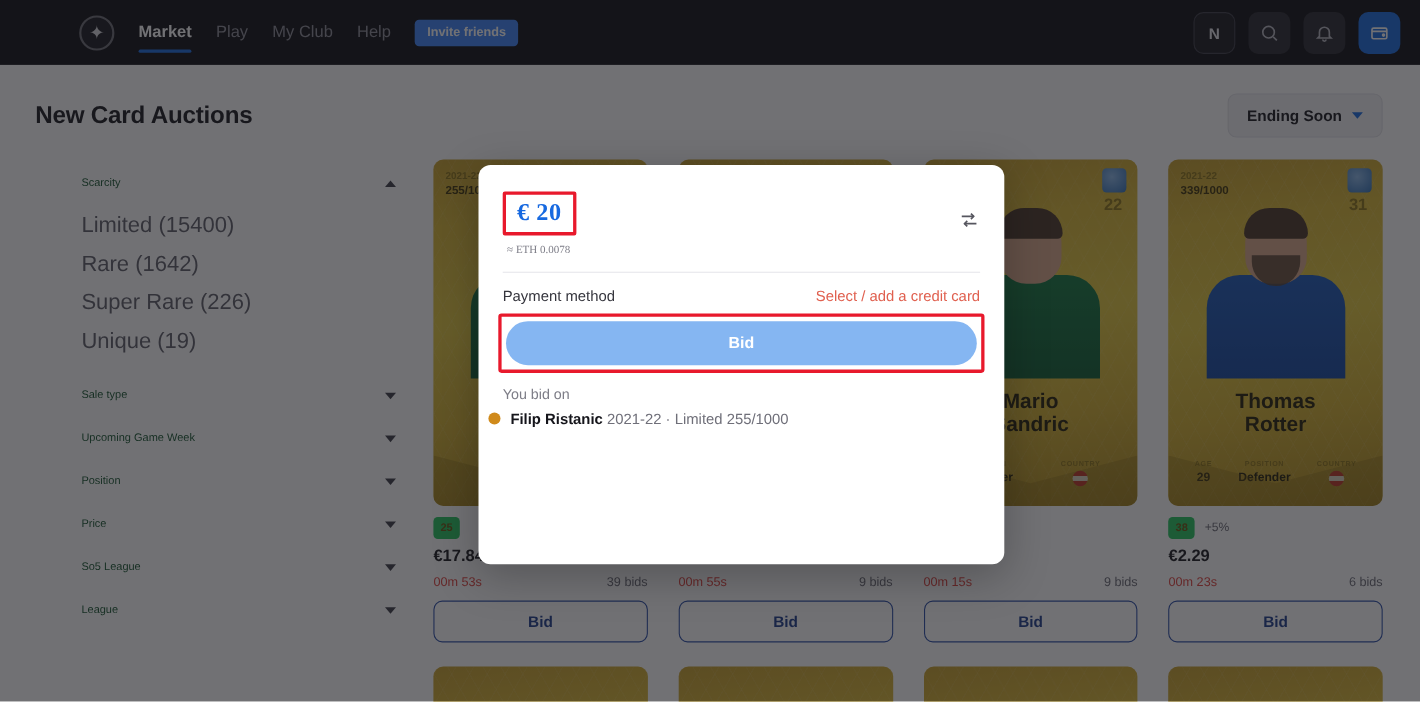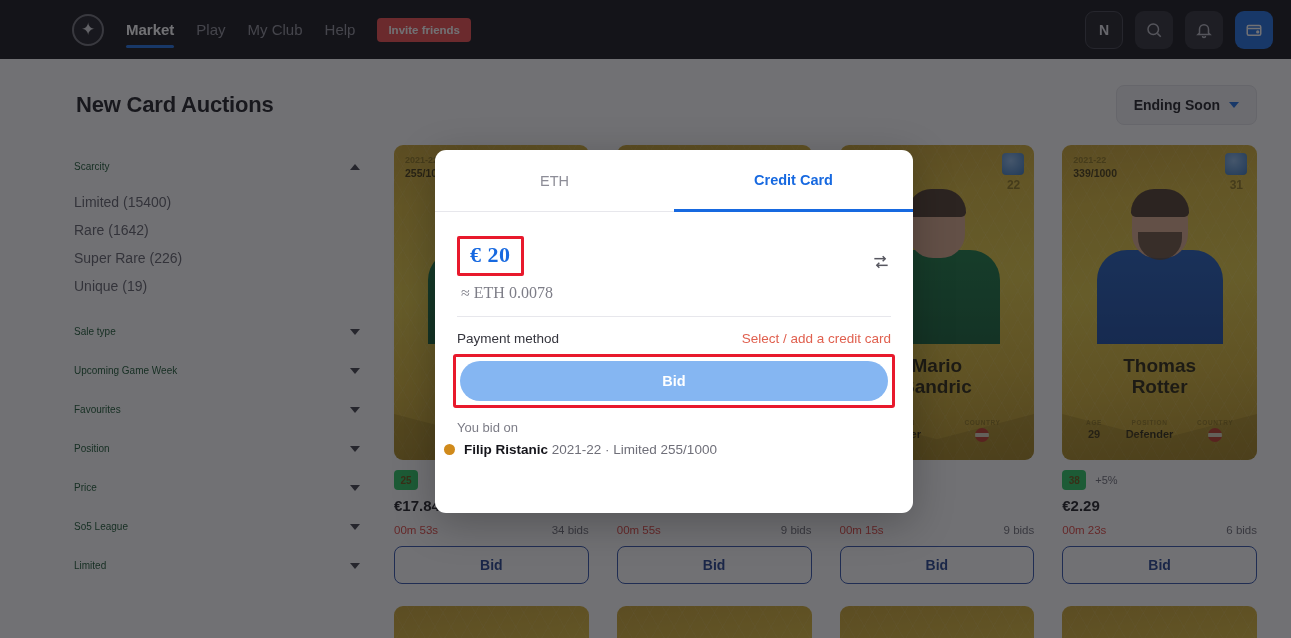--- a/index.html
+++ b/index.html
@@ -27,36 +27,36 @@
   .nav-item {
     font-size:15px; color:#8b8b95; position:relative; padding:18px 0 18px;
     font-weight:400; white-space:nowrap;
   }
   .nav-item.active { color:#ffffff; font-weight:bold; }
   .nav-item.active::after {
     content:""; position:absolute; left:0; right:0; bottom:8px;
     height:3px; background:#1769e0; border-radius:2px;
   }
   .invite-btn {
-    background:#ef4444; color:#fff; font-size:11.5px; font-weight:bold;
+    background:#3b82f6; color:#fff; font-size:11.5px; font-weight:bold;
     padding:6px 11px; border-radius:4px; border:none; cursor:pointer;
     white-space:nowrap;
   }
   .nav-right { margin-left:auto; display:flex; align-items:center; gap:12px; padding-right:18px; }
   .nav-icon-btn {
     width:38px; height:38px; border-radius:9px; background:#27272e;
     display:flex; align-items:center; justify-content:center;
     color:#b6b6bf; cursor:pointer; border:none;
   }
   .nav-icon-btn.outlined { background:#15151b; border:1px solid #3a3a44; color:#e4e4ea; font-weight:bold; font-size:14px; }
   .nav-icon-btn.wallet { background:#1769e0; color:#ffffff; }
 
   
   .page { position:absolute; top:59px; left:0; width:1291px; height:579px; background:#fff; }
-  .page-head { display:flex; align-items:center; padding:26px 34px 0 76px; }
+  .page-head { display:flex; align-items:center; padding:26px 34px 0 32px; }
   .page-title { font-size:22px; font-weight:bold; color:#15151b; letter-spacing:-0.2px; }
   .sort-btn {
     margin-left:auto; display:flex; align-items:center; gap:9px;
     background:#f1f1f4; border:1px solid #e2e2e7; border-radius:8px;
     padding:11px 17px; font-size:14px; font-weight:bold; color:#15151b; cursor:pointer;
   }
   .caret-down { width:0;height:0;border-left:5px solid transparent;border-right:5px solid transparent;border-top:6px solid #1769e0; }
 
   .content { display:flex; padding:18px 34px 0 72px; gap:32px; }
 
@@ -65,21 +65,21 @@
   .filter-group { border-bottom:0; }
   .filter-head {
     display:flex; align-items:center; justify-content:space-between;
     padding:14px 2px; cursor:pointer;
   }
   .filter-head .label { font-size:10px; color:#14532d; }
   .tri { width:0;height:0;border-left:5px solid transparent;border-right:5px solid transparent; }
   .tri.down { border-top:6px solid #3c3c46; }
   .tri.up { border-bottom:6px solid #3c3c46; }
   .filter-options { padding:2px 2px 12px; }
-  .filter-option { font-size:14px; color:#5e5e68; padding:6px 0; cursor:pointer; }
+  .filter-option { font-size:20px; color:#5e5e68; padding:6px 0; cursor:pointer; }
 
   
   .grid {
     flex:1; display:grid; grid-template-columns:repeat(4, 1fr);
     gap:22px 28px; padding-top:2px;
   }
   .mcard { width:100%; }
   .card-art {
     position:relative; width:100%; height:315px; border-radius:9px; overflow:hidden;
     background:linear-gradient(172deg,#c79f2a 0%,#d9b733 18%,#e3c93d 45%,#d3b02e 72%,#ae8a1d 100%);
@@ -87,21 +87,21 @@
   .hex-tex {
     position:absolute; inset:0;
     background-image:
       repeating-linear-gradient(60deg, rgba(255,255,255,.05) 0 1px, transparent 1px 14px),
       repeating-linear-gradient(-60deg, rgba(255,255,255,.05) 0 1px, transparent 1px 14px);
   }
   .card-season { position:absolute; top:9px; left:11px; font-size:9px; color:#8d7315; font-weight:bold; line-height:1.35; }
   .card-season b { color:#3f3307; font-size:10.5px; }
   .card-club { position:absolute; top:8px; right:10px; width:22px; height:22px; border-radius:4px;
      background:radial-gradient(circle at 40% 35%, #8bb8e8, #2f6fb5); }
-  .card-num { position:absolute; top:33px; right:14px; font-size:12px; color:#8d7315; font-weight:bold; }
+  .card-num { position:absolute; top:33px; right:14px; font-size:15px; color:#8d7315; font-weight:bold; }
   .player-photo {
     position:absolute; left:50%; transform:translateX(-50%); bottom:118px;
     width:128px; height:150px;
   }
   .ph-head { position:absolute; left:50%; transform:translateX(-50%); top:0; width:56px; height:66px; border-radius:28px 28px 24px 24px; background:#d9a889; }
   .ph-hair { position:absolute; left:50%; transform:translateX(-50%); top:-3px; width:58px; height:28px; border-radius:29px 29px 6px 6px; background:#4a3526; }
   .ph-beard { position:absolute; left:50%; transform:translateX(-50%); top:40px; width:44px; height:28px; border-radius:0 0 22px 22px; background:#55402f; opacity:.85; }
   .ph-body { position:absolute; left:50%; transform:translateX(-50%); top:58px; width:126px; height:94px; border-radius:30px 30px 0 0; }
   .ph-body.blue { background:linear-gradient(180deg,#1a58b8,#1246a0); }
   .ph-body.green { background:linear-gradient(180deg,#11763e,#0c5c30); }
@@ -151,21 +151,21 @@
   }
   .tab.active { color:#1769e0; font-weight:bold; border-bottom:3px solid #1769e0; }
 
   .amount-zone { padding:24px 22px 0; position:relative; }
   .amount-row { display:flex; align-items:flex-start;font-family:Liberation Serif, serif; }
   .amount-box {
     border:3px solid #e8192c; padding:3px 10px 5px; border-radius:2px;
     display:inline-block;
   }
   .amount-val { font-size:22px; font-weight:bold; color:#1769e0; letter-spacing:.5px; white-space:nowrap; }
-  .eth-approx { font-size:16px; color:#7d7d87; margin-top:8px; margin-left:4px; }
+  .eth-approx { font-size:10px; color:#7d7d87; margin-top:8px; margin-left:4px; }
   .swap-icon { margin-left:auto; margin-top:16px; color:#56565f; }
   .divider { height:1px; background:#e7e7ec; margin:14px 22px 0; }
 
   .pay-row { display:flex; align-items:center; padding:14px 22px 0; }
   .pay-label { font-size:13.5px; color:#35353d; }
   .pay-action { margin-left:auto; font-size:13.5px; color:#e0604f; cursor:pointer; }
 
   .bid-wrap { margin:8px 18px 0; border:3px solid #e8192c; border-radius:3px; padding:4px; }
   .bid-primary {
     width:100%; height:40px; border:none; border-radius:20px;
@@ -261,26 +261,20 @@
           </div>
         </div>
 
         <div class="filter-group">
           <div class="filter-head">
             <span class="label">Upcoming Game Week</span>
             <span class="tri down"></span>
           </div>
         </div>
 
-        <div class="filter-group">
-          <div class="filter-head">
-            <span class="label">Favourites</span>
-            <span class="tri down"></span>
-          </div>
-        </div>
 
         <div class="filter-group">
           <div class="filter-head">
             <span class="label">Position</span>
             <span class="tri down"></span>
           </div>
         </div>
 
         <div class="filter-group">
           <div class="filter-head">
@@ -291,21 +285,21 @@
 
         <div class="filter-group">
           <div class="filter-head">
             <span class="label">So5 League</span>
             <span class="tri down"></span>
           </div>
         </div>
 
         <div class="filter-group">
           <div class="filter-head">
-            <span class="label">Limited</span>
+            <span class="label">League</span>
             <span class="tri down"></span>
           </div>
         </div>
       </div>
 
       <div class="grid">
 
         <div class="mcard">
           <div class="card-art">
             <div class="hex-tex"></div>
@@ -324,21 +318,21 @@
               <span>Ristanic</span>
             </div>
             <div class="card-vshape"></div>
           </div>
           <div class="badge-row">
             <div class="sq-badge">25</div>
           </div>
           <div class="price">€17.84</div>
           <div class="meta-row">
             <span class="timer">00m 53s</span>
-            <span class="bids">34 bids</span>
+            <span class="bids">39 bids</span>
           </div>
           <button class="bid-btn">Bid</button>
         </div>
 
         <div class="mcard">
           <div class="card-art">
             <div class="hex-tex"></div>
             <div class="card-season">
               <span>2021-22</span>
             </div>
@@ -468,24 +462,20 @@
         </div>
 
       </div>
     </div>
   </div>
 
   <div class="overlay"></div>
 
   <div class="modal">
 
-    <div class="tabs">
-      <div class="tab">ETH</div>
-      <div class="tab active">Credit Card</div>
-    </div>
 
     <div class="amount-zone">
       <div class="amount-row">
         <div>
           <div class="amount-box">
             <div class="amount-val">€ 20</div>
           </div>
           <div class="eth-approx">≈ ETH 0.0078</div>
         </div>
         <div class="swap-icon">

